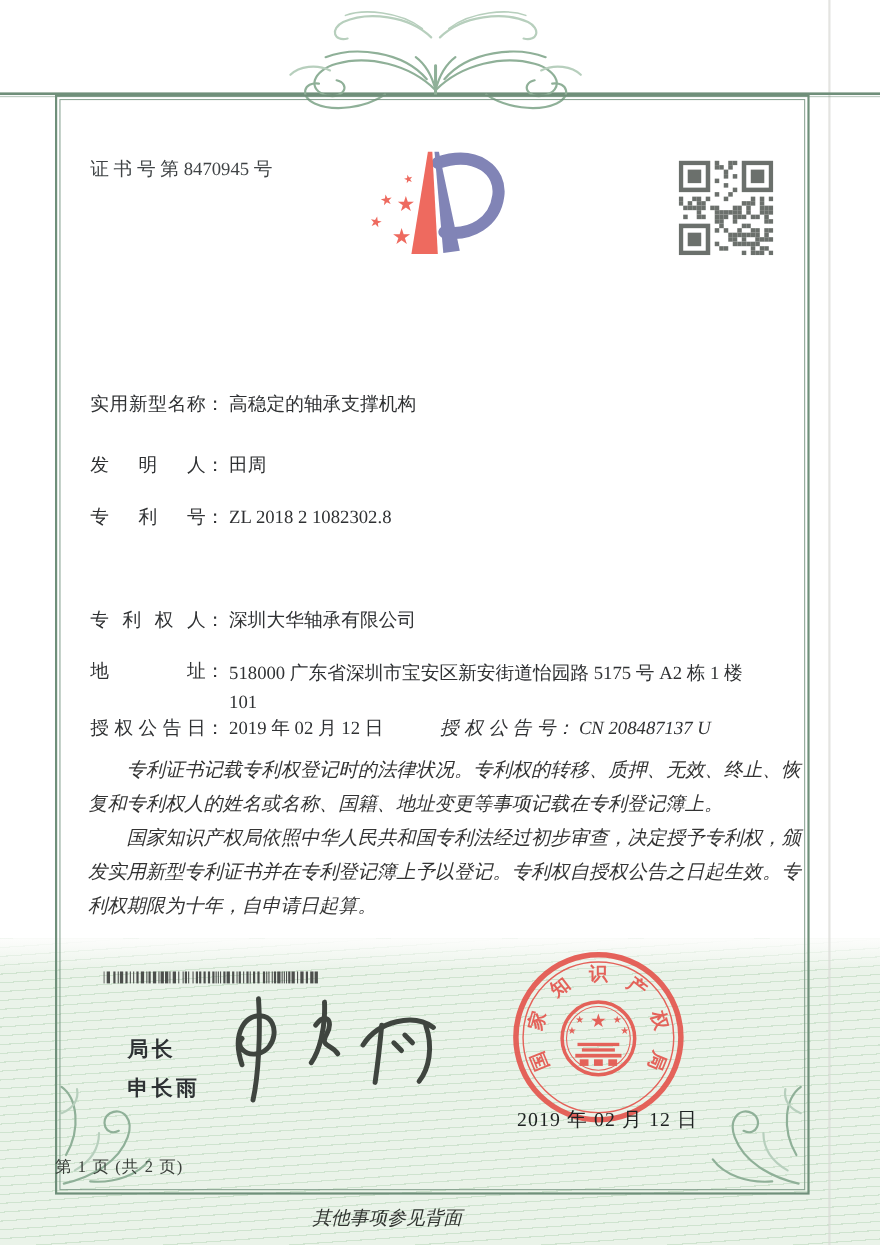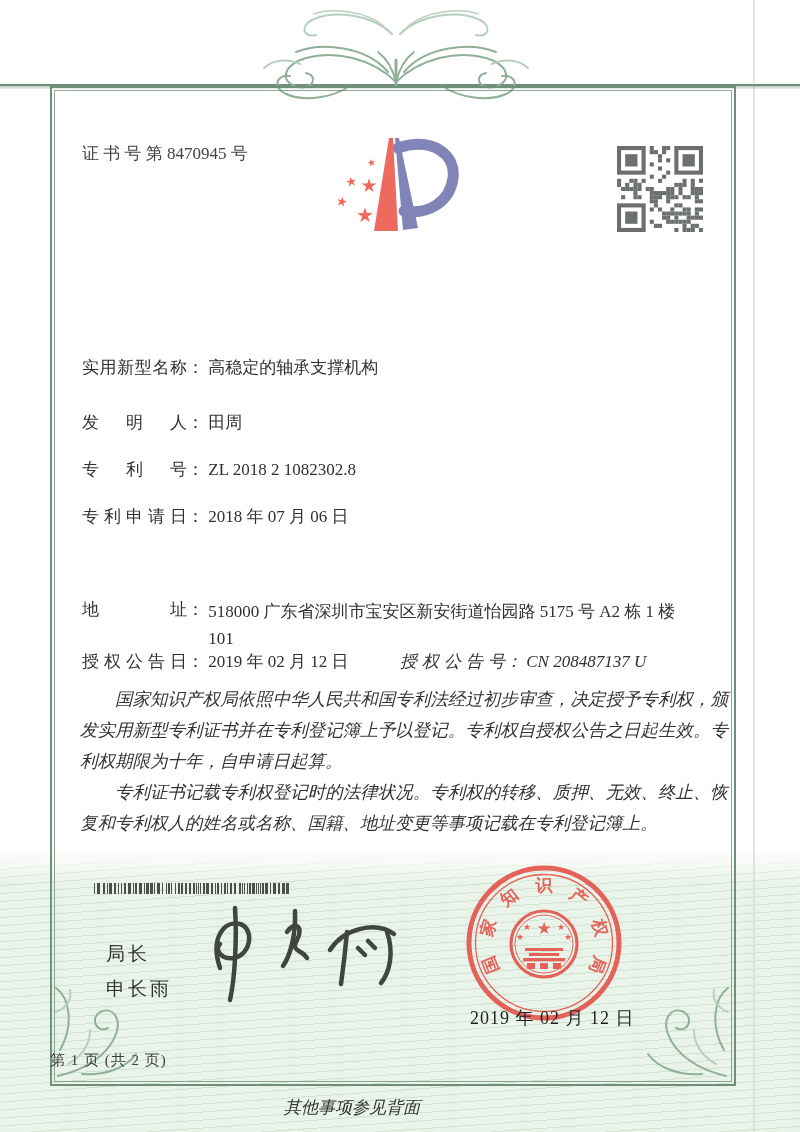--- a/index.html
+++ b/index.html
@@ -54,22 +54,22 @@
   .fcolon{vertical-align:top;}
   .fvalue{vertical-align:top;}
   .fvalue.wrap{display:inline-block;width:468px;line-height:27px;}
   .pair2{position:absolute;left:318px;top:0;font-style:italic;}
   .paragraphs{
     position:absolute;left:80px;top:684px;width:648px;z-index:3;
     font-size:17.5px;line-height:31px;text-align:justify;font-style:italic;color:#333;
   }
   .paragraphs p{margin:0;text-indent:2em;}
   .barcode{position:absolute;left:94px;top:883px;z-index:3;}
-  .signer{position:absolute;left:106px;z-index:3;font-family:"Liberation Sans","DejaVu Sans",sans-serif;
-    font-size:19px;letter-spacing:3px;color:#2e3234;}
+  .signer{position:absolute;left:116px;z-index:3;font-family:"Liberation Sans","DejaVu Sans",sans-serif;
+    font-size:19px;letter-spacing:3px;color:#2e3234;font-weight:bold;}
   .signer-title{top:941px;}
   .signer-name{top:976px;}
   .signature{position:absolute;left:190px;top:898px;z-index:4;}
   .seal{position:absolute;left:463px;top:864px;z-index:3;opacity:.92;}
   .seal-date{position:absolute;left:470px;top:1006px;z-index:4;font-size:18px;letter-spacing:1px;color:#1e2222;}
   .page-info{position:absolute;left:50px;top:1051px;width:800px;text-align:left;font-size:15px;
     letter-spacing:1px;color:#3a3f3a;z-index:3;}
   .back-note{position:absolute;left:10px;top:1096px;width:684px;text-align:center;font-size:17px;
     font-style:italic;color:#303430;z-index:3;}
   .ornament{position:absolute;z-index:2;pointer-events:none;}
@@ -266,40 +266,40 @@
     <span class="fvalue">高稳定的轴承支撑机构</span>
   </div>
   <div class="field-row" style="top:411px">
     <span class="flabel">发明人</span><span class="fcolon">：</span>
     <span class="fvalue">田周</span>
   </div>
   <div class="field-row" style="top:458px">
     <span class="flabel">专利号</span><span class="fcolon">：</span>
     <span class="fvalue">ZL 2018 2 1082302.8</span>
   </div>
-  <div class="field-row" style="top:505px">
-    <span class="flabel">专利申请日</span><span class="fcolon">：</span>
-    <span class="fvalue">2018 年 07 月 06 日</span>
+  <div class="field-row" style="top:552px">
+    <span class="flabel">专利权人</span><span class="fcolon">：</span>
+    <span class="fvalue">深圳大华轴承有限公司</span>
   </div>
   <div class="field-row" style="top:598px">
     <span class="flabel">地址</span><span class="fcolon">：</span>
     <span class="fvalue wrap">518000 广东省深圳市宝安区新安街道怡园路 5175 号 A2 栋 1 楼 101</span>
   </div>
   <div class="field-row" style="top:650px">
     <span class="flabel">授权公告日</span><span class="fcolon">：</span>
     <span class="fvalue">2019 年 02 月 12 日</span>
     <span class="pair2">
       <span class="flabel">授权公告号</span><span class="fcolon">：</span>
       <span class="fvalue">CN 208487137 U</span>
     </span>
   </div>
 
   <div class="paragraphs">
+    <p>专利证书记载专利权登记时的法律状况。专利权的转移、质押、无效、终止、恢复和专利权人的姓名或名称、国籍、地址变更等事项记载在专利登记簿上。</p>
     <p>国家知识产权局依照中华人民共和国专利法经过初步审查，决定授予专利权，颁发实用新型专利证书并在专利登记簿上予以登记。专利权自授权公告之日起生效。专利权期限为十年，自申请日起算。</p>
-    <p>专利证书记载专利权登记时的法律状况。专利权的转移、质押、无效、终止、恢复和专利权人的姓名或名称、国籍、地址变更等事项记载在专利登记簿上。</p>
   </div>
 
   <svg class="barcode" id="barcode" width="200" height="12" viewBox="0 0 200 12">
       <rect x="0" y="0" width="1" height="11" fill="#4c4f4c"></rect>
       <rect x="3" y="0" width="3" height="11" fill="#4c4f4c"></rect>
       <rect x="9" y="0" width="2" height="11" fill="#4c4f4c"></rect>
       <rect x="13" y="0" width="1" height="11" fill="#4c4f4c"></rect>
       <rect x="15" y="0" width="3" height="11" fill="#4c4f4c"></rect>
       <rect x="20" y="0" width="2" height="11" fill="#4c4f4c"></rect>
       <rect x="24" y="0" width="1" height="11" fill="#4c4f4c"></rect>

